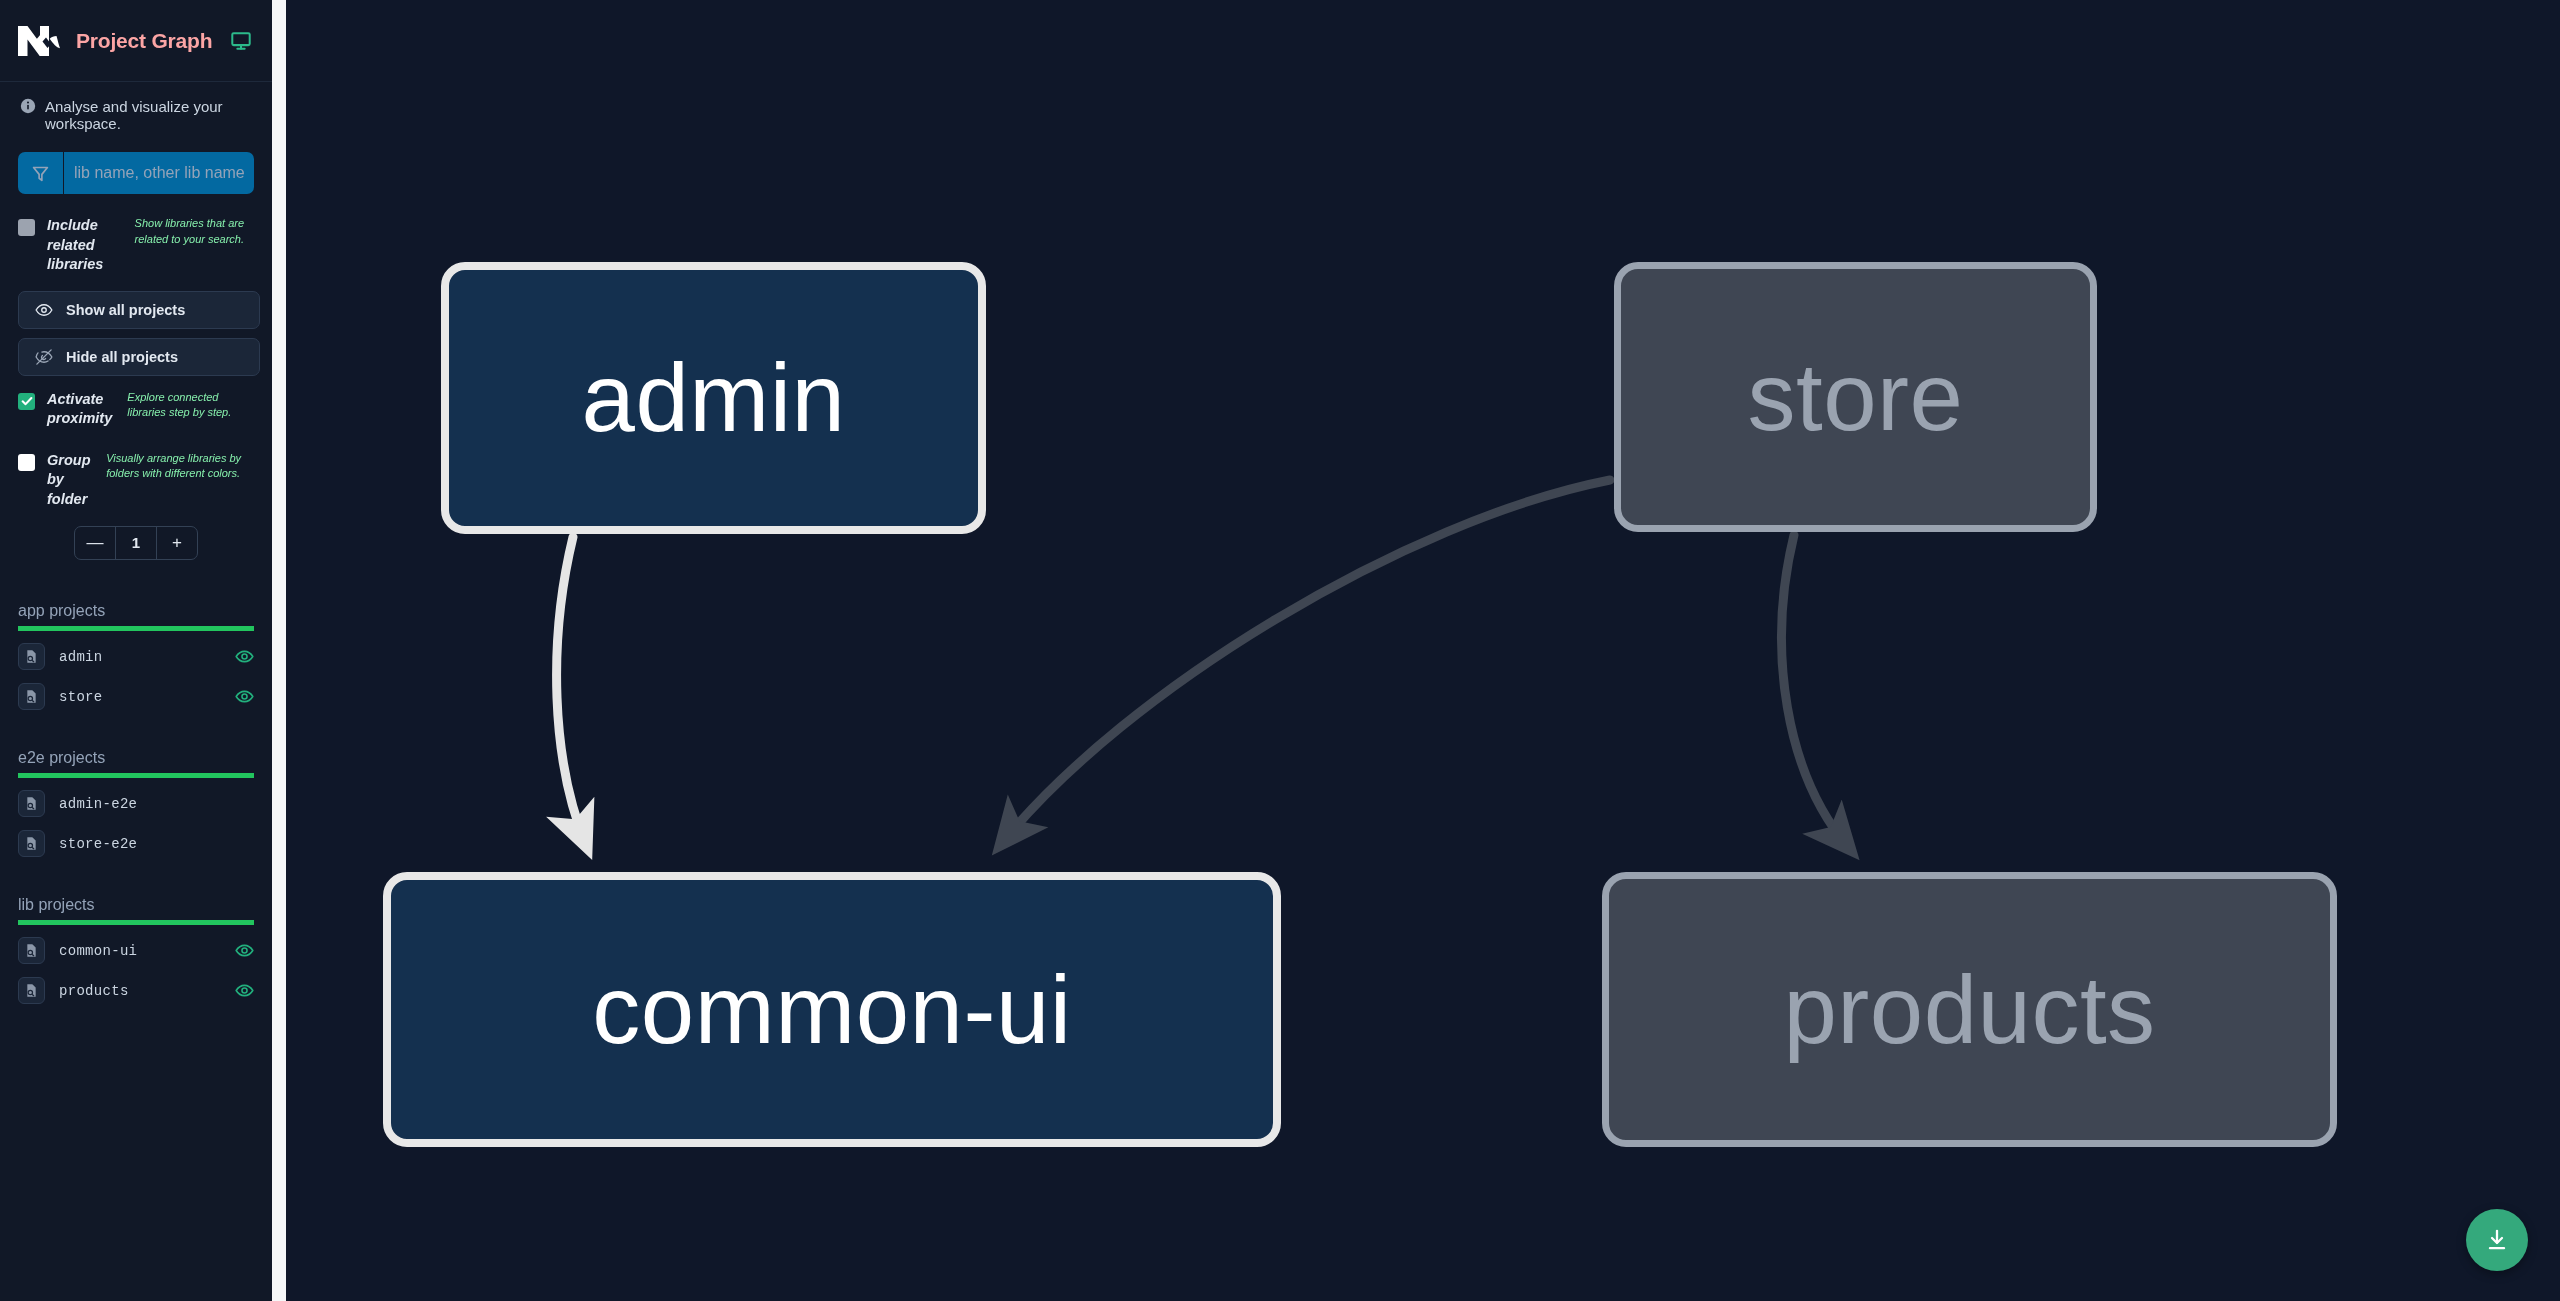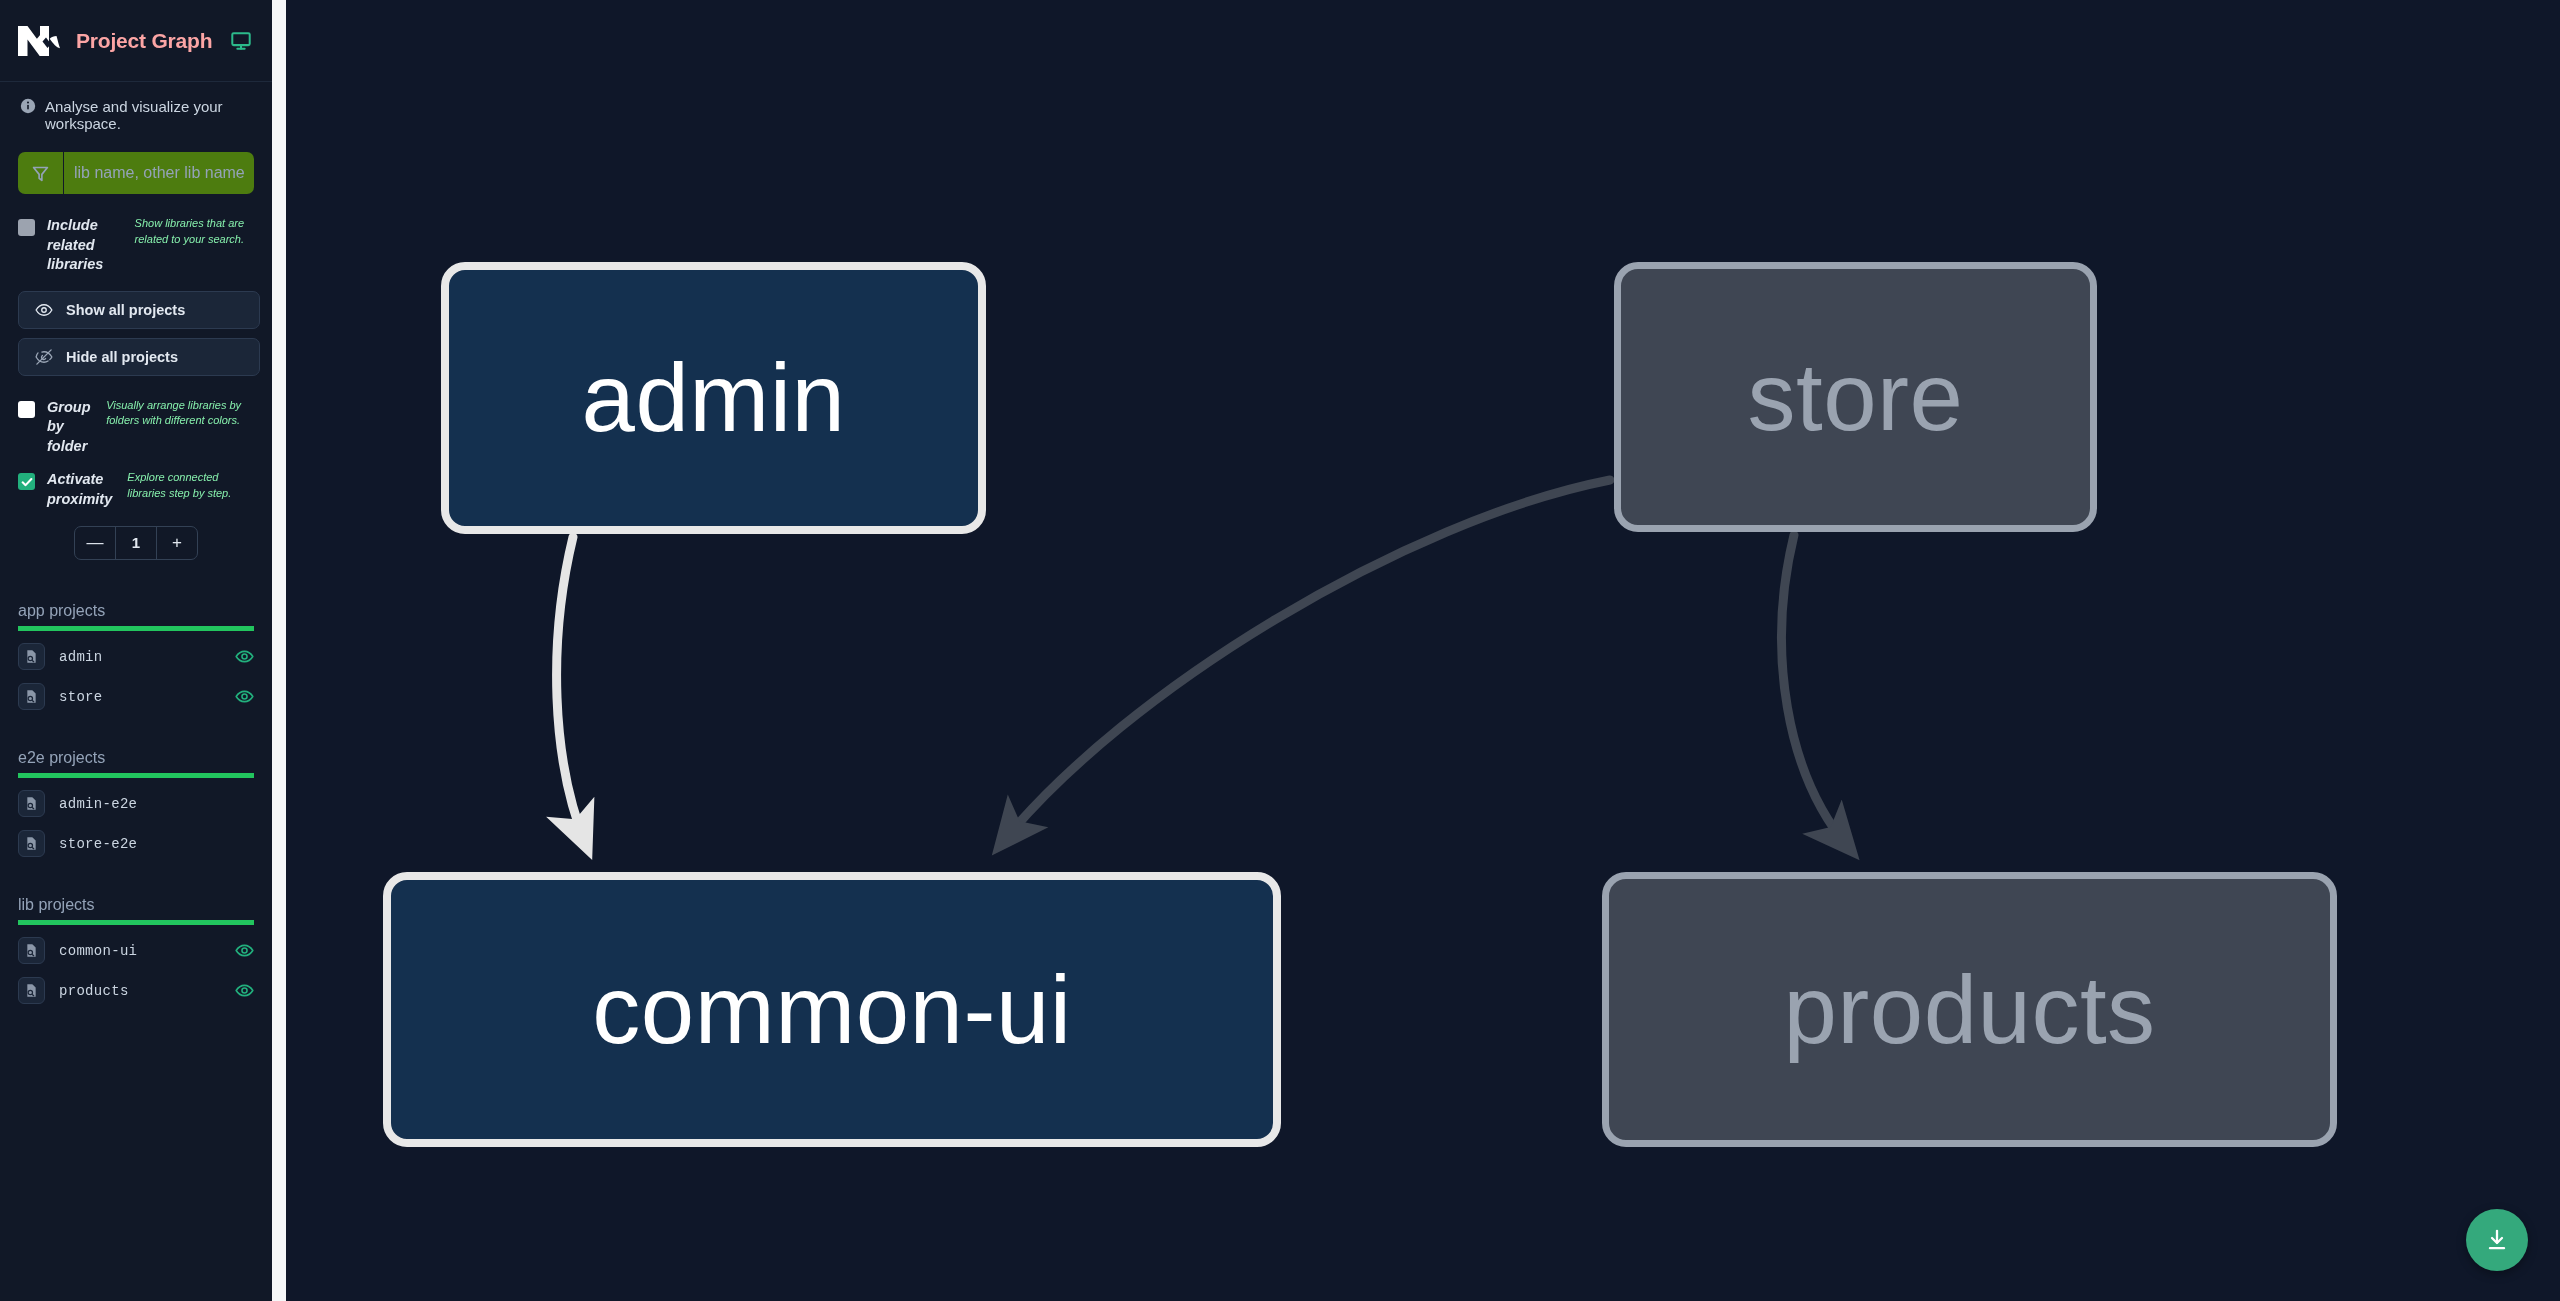--- a/index.html
+++ b/index.html
@@ -36,21 +36,21 @@
   .sb-tagline {
     display: flex; align-items: flex-start; gap: 9px;
     padding: 16px 4px 0 20px;
   }
   .info-icon { width: 16px; height: 16px; flex: 0 0 16px; }
   .tagline-text { color: #cbd5e1; font-size: 15px; }
 
   .search-wrap { padding: 20px 18px 0 18px; }
   .search-box {
     display: flex; align-items: center;
-    background: #4d7c0f;
+    background: #0369a1;
     border-radius: 7px;
     height: 42px;
     overflow: hidden;
   }
   .filter-icon-box {
     width: 46px; height: 42px;
     display: flex; align-items: center; justify-content: center;
     border-right: 1px solid #111827;
     flex: 0 0 46px;
   }
@@ -244,37 +244,37 @@
         <svg viewBox="0 0 24 24" width="18" height="18" fill="none" stroke="#9aa5b5" stroke-width="1.8" stroke-linecap="round" stroke-linejoin="round" aria-hidden="true">
           <path d="M4 6.5C2.4 8 1.5 12 1.5 12s4 7 10.5 7c2.1 0 3.9-.7 5.4-1.7"></path>
           <path d="M9.2 5.4C10.1 5.1 11 5 12 5c6.5 0 10.5 7 10.5 7s-1 1.8-2.8 3.5"></path>
           <path d="M9.9 9.9a3 3 0 104.2 4.2"></path>
           <line x1="2.5" y1="21.5" x2="21.5" y2="2.5"></line>
         </svg>
         <span>Hide all projects</span>
       </button>
     </div>
 
+    <div class="checkbox-row tight">
+      <span class="cb checked">
+        <svg viewBox="0 0 16 16" width="14" height="14" fill="none" stroke="#ffffff" stroke-width="2.4" stroke-linecap="round" stroke-linejoin="round" aria-hidden="true">
+          <polyline points="3,8.4 6.4,11.6 13,4.6"></polyline>
+        </svg>
+      </span>
+      <span class="cb-texts">
+        <span class="cb-title">Activate proximity</span>
+        <span class="cb-desc">Explore connected libraries step by step.</span>
+      </span>
+    </div>
+
     <div class="checkbox-row">
       <span class="cb white"></span>
       <span class="cb-texts">
         <span class="cb-title">Group by folder</span>
         <span class="cb-desc">Visually arrange libraries by folders with different colors.</span>
-      </span>
-    </div>
-
-    <div class="checkbox-row tight">
-      <span class="cb checked">
-        <svg viewBox="0 0 16 16" width="14" height="14" fill="none" stroke="#ffffff" stroke-width="2.4" stroke-linecap="round" stroke-linejoin="round" aria-hidden="true">
-          <polyline points="3,8.4 6.4,11.6 13,4.6"></polyline>
-        </svg>
-      </span>
-      <span class="cb-texts">
-        <span class="cb-title">Activate proximity</span>
-        <span class="cb-desc">Explore connected libraries step by step.</span>
       </span>
     </div>
 
     <div class="stepper">
       <button>—</button>
       <span class="val">1</span>
       <button>+</button>
     </div>
 
     <div class="group first">

